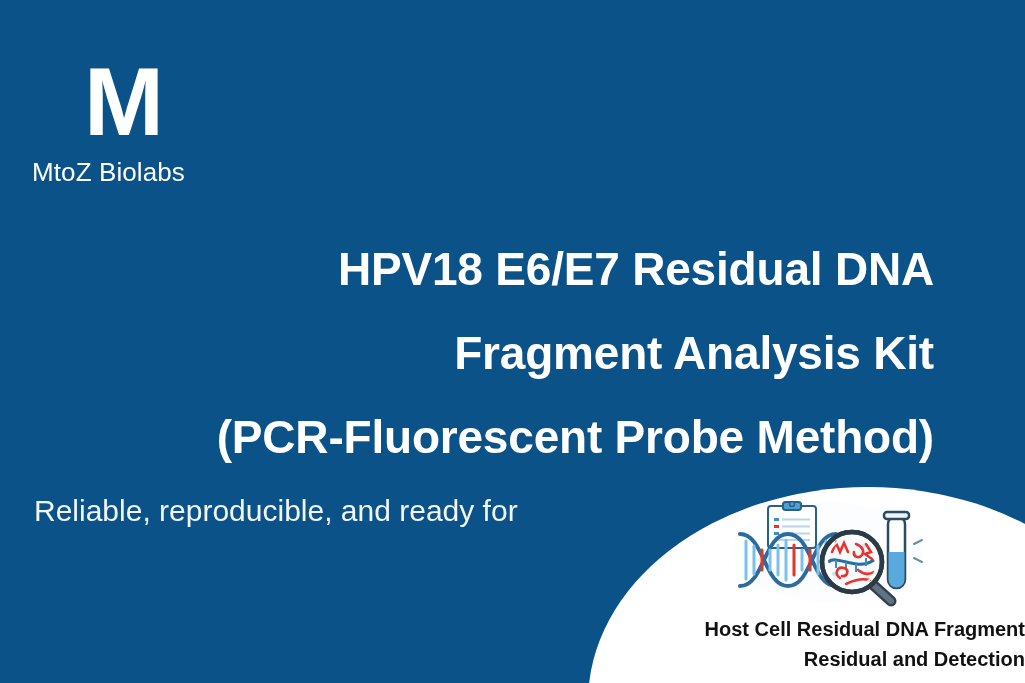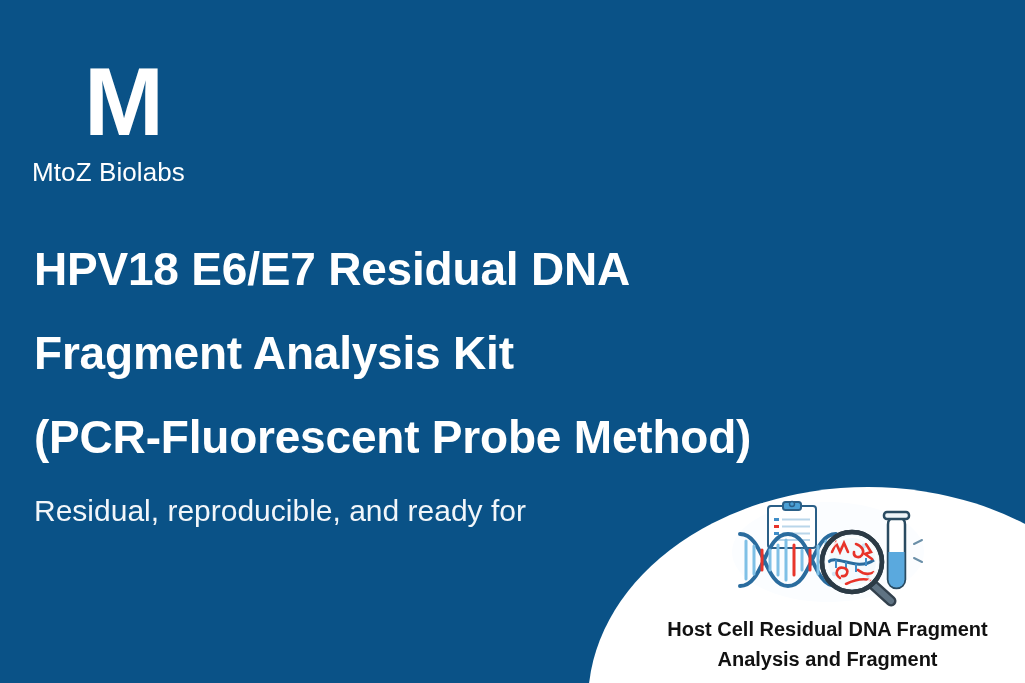--- a/index.html
+++ b/index.html
@@ -67,20 +67,21 @@
     z-index: 4;
   }
   .headline-line {
     display: block;
     color: #ffffff;
     font-weight: 700;
     font-size: 46px;
     line-height: 84px;
     letter-spacing: -0.2px;
     white-space: nowrap;
+    text-align: right;
   }
 
   
   .subtitle {
     position: absolute;
     left: 34px;
     top: 490px;
     width: 620px;
     z-index: 4;
   }
@@ -93,21 +94,21 @@
     white-space: nowrap;
   }
 
   
   .promo {
     position: absolute;
     left: 630px;
     top: 500px;
     width: 395px;
     z-index: 5;
-    text-align: center;
+    text-align: right;
   }
   .promo-art {
     display: block;
     margin: 0 auto;
     width: 200px;
     height: 108px;
   }
   .promo-caption {
     margin-top: 6px;
   }
@@ -132,21 +133,21 @@
     <span class="logo-word">MtoZ Biolabs</span>
   </div>
 
   <div class="headline">
     <span class="headline-line">HPV18 E6/E7 Residual DNA</span>
     <span class="headline-line">Fragment Analysis Kit</span>
     <span class="headline-line">(PCR-Fluorescent Probe Method)</span>
   </div>
 
   <div class="subtitle">
-    <span class="subtitle-line">Residual, reproducible, and ready for</span>
+    <span class="subtitle-line">Reliable, reproducible, and ready for</span>
   </div>
 
   <div class="promo">
 
     <svg class="promo-art" viewBox="0 0 200 108">
 
       <ellipse cx="100" cy="52" rx="96" ry="50" fill="#fbfdff"></ellipse>
 
       <g>
         <rect x="40" y="6" width="48" height="42" rx="3" fill="#ffffff" stroke="#2a5f87" stroke-width="2"></rect>
@@ -223,17 +224,17 @@
             <circle cx="124" cy="62" r="28"></circle>
           </clipPath>
         </defs>
         <circle cx="124" cy="62" r="30" fill="none" stroke="#2b3a45" stroke-width="4.5"></circle>
         <circle cx="124" cy="62" r="25" fill="none" stroke="#ffffff" stroke-width="2.2" opacity="0.85"></circle>
       </g>
     </svg>
 
     <div class="promo-caption">
       <span class="promo-caption-line">Host Cell Residual DNA Fragment</span>
-      <span class="promo-caption-line">Analysis and Fragment</span>
+      <span class="promo-caption-line">Residual and Detection</span>
     </div>
   </div>
 
 </div>
 
 </body></html>

